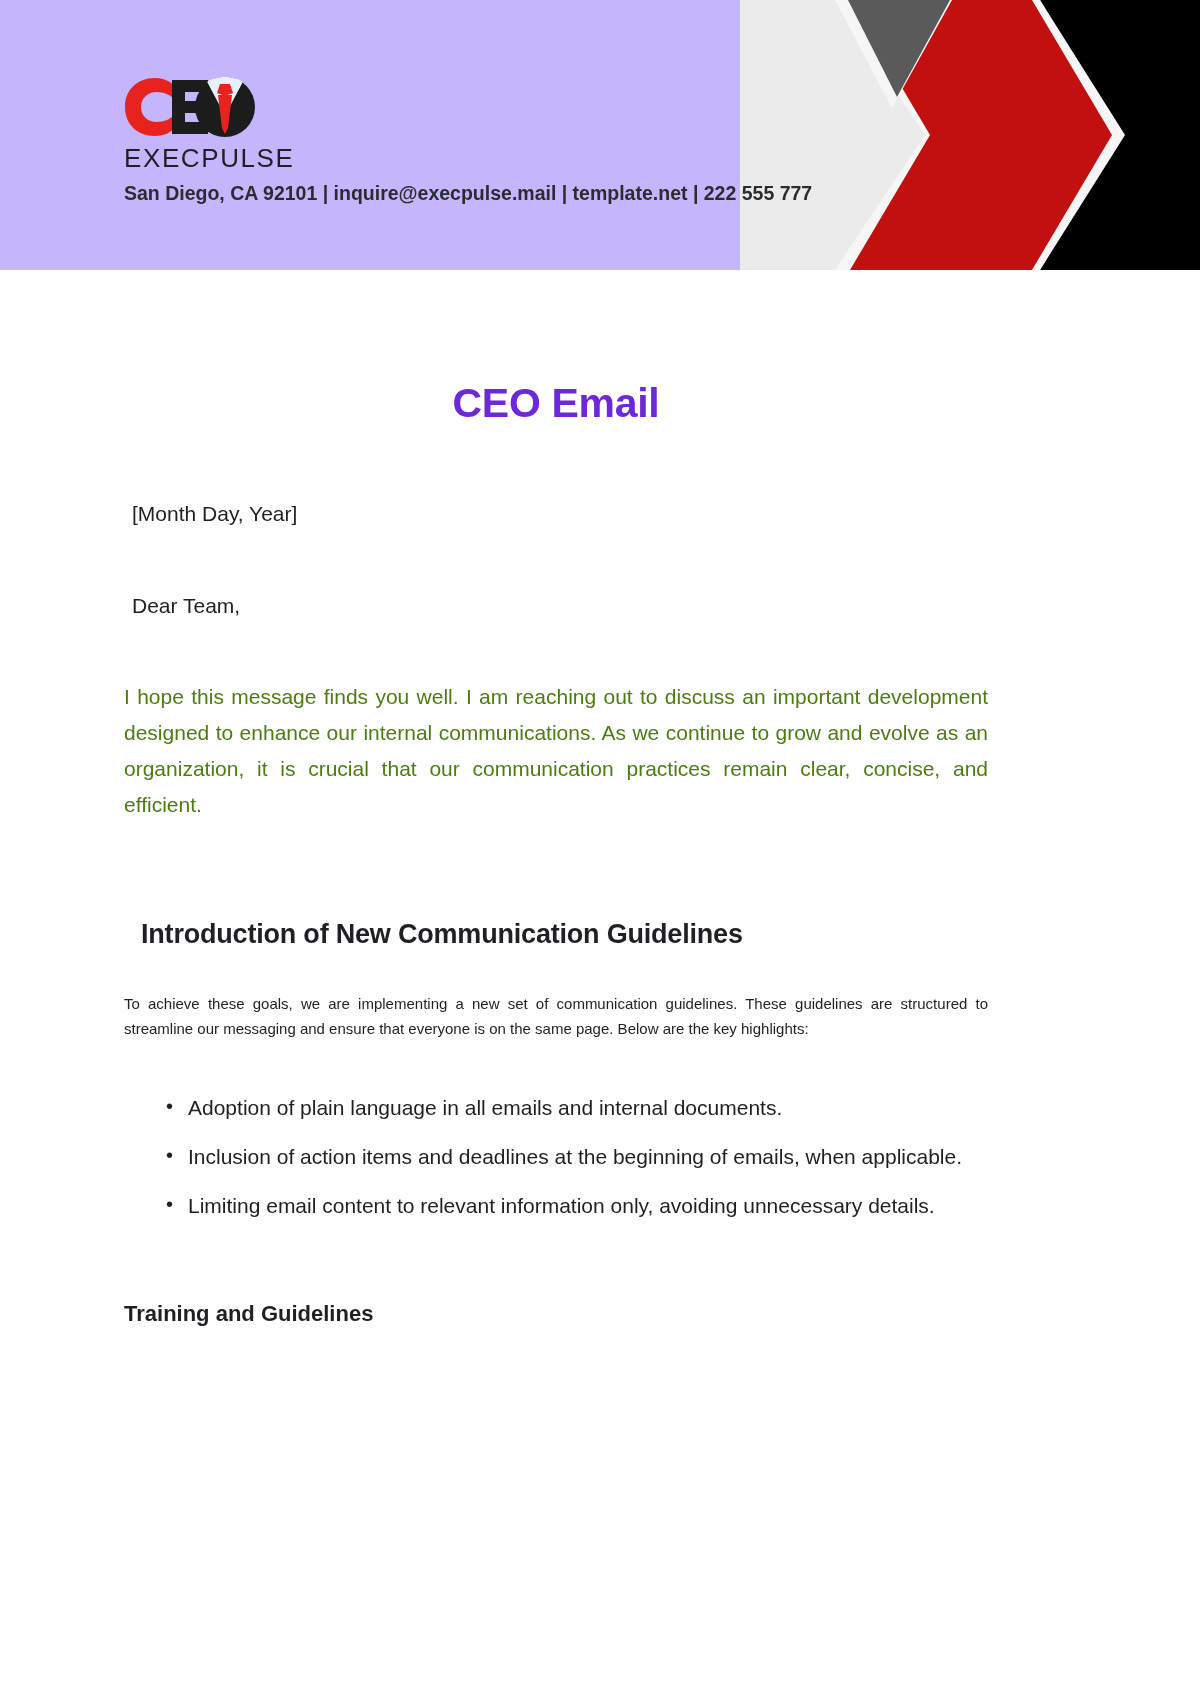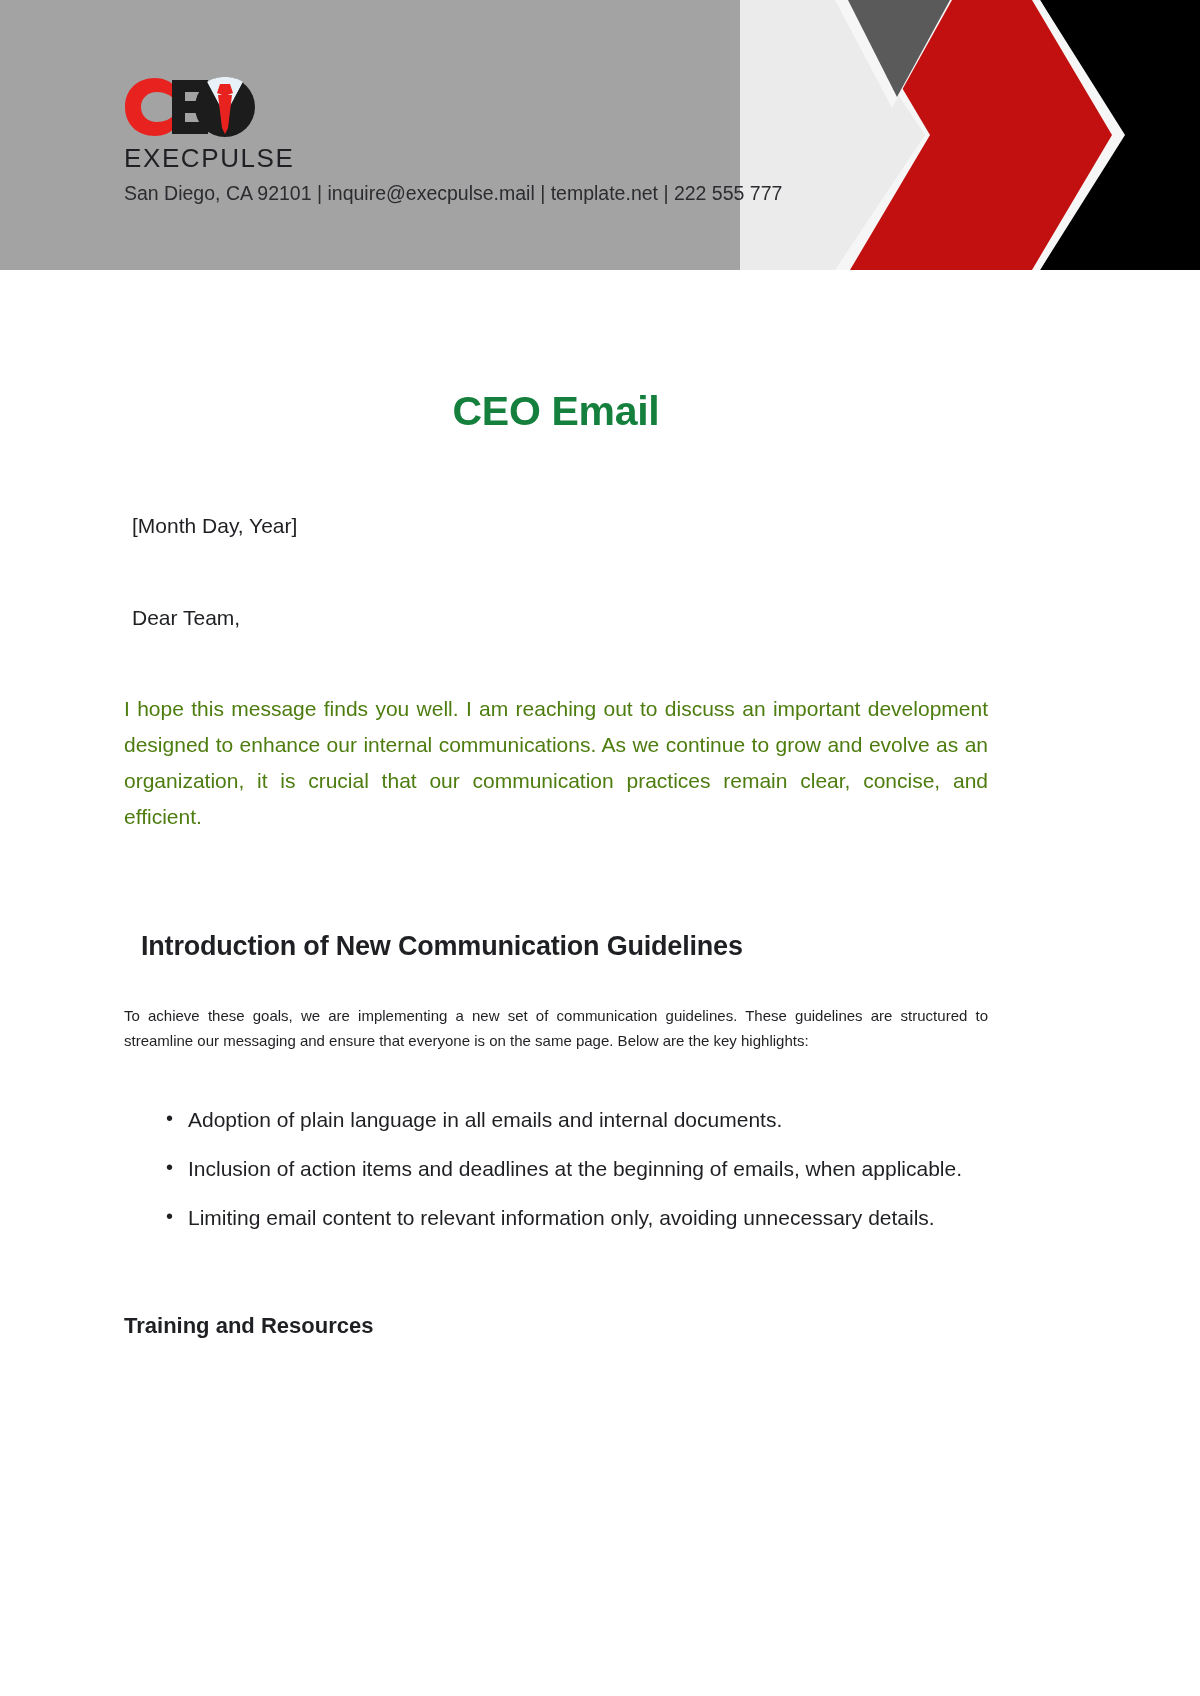--- a/index.html
+++ b/index.html
@@ -20,21 +20,21 @@
     width: 1200px;
     height: 1696px;
     background: #ffffff;
   }
 
   
   .header {
     position: relative;
     width: 1200px;
     height: 270px;
-    background: #a3a3a3;
+    background: #c4b5fd;
     overflow: hidden;
   }
 
   .header-art {
     position: absolute;
     top: 0;
     right: 0;
     width: 460px;
     height: 270px;
   }
@@ -55,42 +55,42 @@
     font-size: 26px;
     letter-spacing: 1.6px;
     font-weight: 400;
     color: #1f2023;
     line-height: 1.1;
     white-space: nowrap;
   }
   .contact-line {
     margin: 9px 0 0 0;
     font-size: 19.5px;
-    font-weight: 400;
+    font-weight: 700;
     color: #2b2c2f;
     line-height: 1.2;
     white-space: nowrap;
   }
 
   
   .doc {
     position: absolute;
     left: 124px;
     top: 270px;
     width: 864px;
   }
 
   .doc-title {
-    margin: 12px;
+    margin: 4px;
     padding-top: 106px;
     text-align: center;
     font-size: 41px;
     font-weight: bold;
     letter-spacing: -0.3px;
-    color: #15803d;
+    color: #6d28d9;
     line-height: 1.15;
   }
 
   .date-line {
     margin: 8px;
     padding-top: 63px;
     font-size: 21px;
     line-height: 1.5;
     color: #1f2023;
   }
@@ -229,16 +229,16 @@
     <h2 class="section-heading">Introduction of New Communication Guidelines</h2>
 
     <p class="section-para">To achieve these goals, we are implementing a new set of communication guidelines. These guidelines are structured to streamline our messaging and ensure that everyone is on the same page. Below are the key highlights:</p>
 
     <ul class="bullets">
       <li>Adoption of plain language in all emails and internal documents.</li>
       <li>Inclusion of action items and deadlines at the beginning of emails, when applicable.</li>
       <li>Limiting email content to relevant information only, avoiding unnecessary details.</li>
     </ul>
 
-    <h3 class="sub-heading">Training and Resources</h3>
+    <h3 class="sub-heading">Training and Guidelines</h3>
 
   </div>
 </div>
 
 </body></html>

